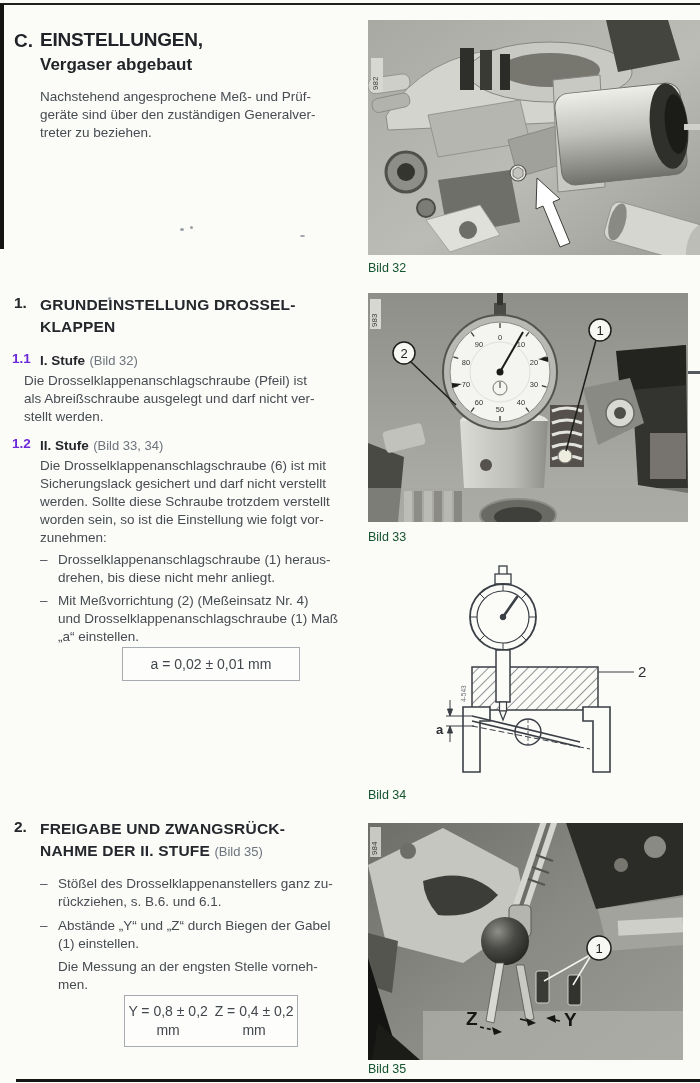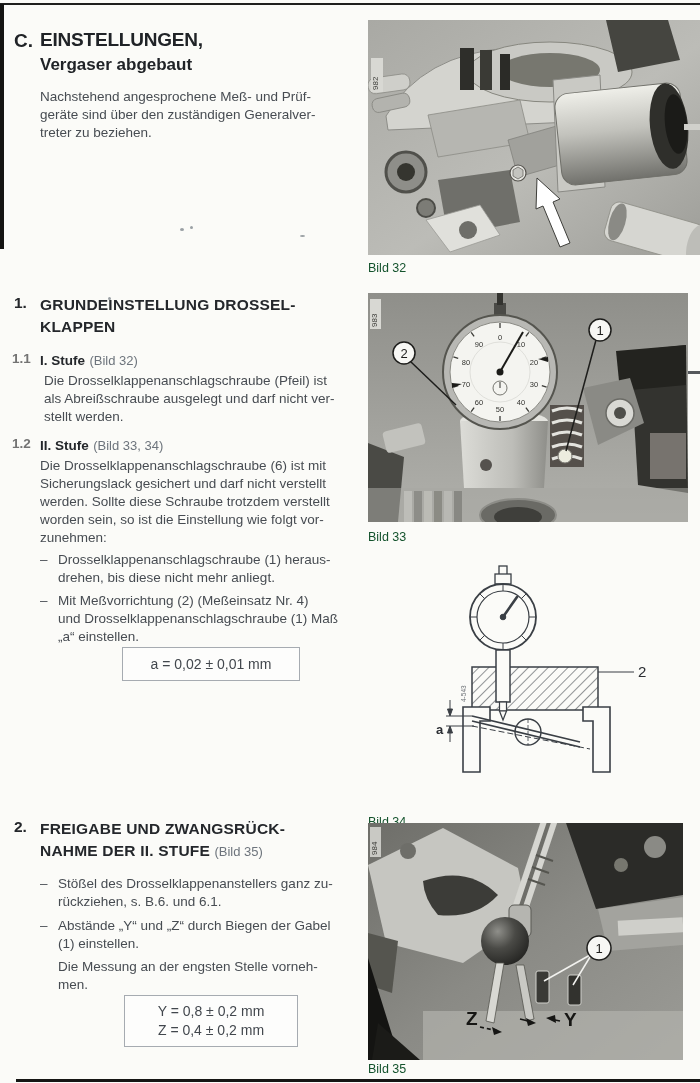--- a/index.html
+++ b/index.html
@@ -16,21 +16,21 @@
   .edge-bottom{left:16px;top:1079px;width:684px;height:3px;background:#161614;}
   .speck{background:#9aa0a4;border-radius:50%;}
   .edge-dash{left:688px;top:371px;width:12px;height:3px;background:#55585c;}
 
   
   .h1num{font-size:19px;font-weight:bold;color:#202327;}
   .h1{font-size:19px;font-weight:bold;color:#202327;letter-spacing:-0.2px;}
   .h1sub{font-size:17px;font-weight:bold;color:#202327;}
   .secnum{font-size:15.5px;font-weight:bold;color:#24272b;}
   .sech{font-size:15.5px;font-weight:bold;color:#24272b;letter-spacing:0.2px;line-height:22px;}
-  .subnum{font-size:13.5px;font-weight:bold;color:#737373;}
+  .subnum{font-size:13.5px;font-weight:bold;color:#6d28d9;}
   .subh{font-size:13.5px;font-weight:bold;color:#24272b;}
   .ref{font-size:13px;font-weight:normal;color:#6d747c;margin-top:26px;}
   .ln{font-size:13.5px;line-height:18px;color:#474c52;white-space:nowrap;}
   .dash{font-size:13.5px;line-height:18px;color:#474c52;}
   .caption{font-size:12.5px;color:#14532d;}
   .specbox{border:1px solid #a6abb1;background:#fdfdfc;text-align:center;color:#42474d;margin-left:24px;}
   .specbox .sp{font-size:14px;line-height:19px;color:#42474d;}
   svg text{font-family:"Liberation Sans",sans-serif;}
 </style>
 </head>
@@ -61,21 +61,21 @@
   <div class="abs" style="left:40px;top:294px;">
     <div class="sech">GRUNDEINSTELLUNG DROSSEL-</div>
     <div class="sech">KLAPPEN</div>
   </div>
 
   <div class="abs subnum" style="left:12px;top:351px;">1.1</div>
   <div class="abs" style="left:40px;top:351px;">
     <span class="subh">I. Stufe</span>
     <span class="ref">(Bild 32)</span>
   </div>
-  <div class="abs" style="left:44px;top:372px;">
+  <div class="abs" style="left:24px;top:372px;">
     <div class="ln">Die Drosselklappenanschlagschraube (Pfeil) ist</div>
     <div class="ln">als Abreißschraube ausgelegt und darf nicht ver-</div>
     <div class="ln">stellt werden.</div>
   </div>
 
   <div class="abs subnum" style="left:12px;top:436px;">1.2</div>
   <div class="abs" style="left:40px;top:436px;">
     <span class="subh">II. Stufe</span>
     <span class="ref">(Bild 33, 34)</span>
   </div>
@@ -123,21 +123,21 @@
   <div class="abs" style="left:58px;top:917px;">
     <div class="ln">Abstände „Y“ und „Z“ durch Biegen der Gabel</div>
     <div class="ln">(1) einstellen.</div>
   </div>
 
   <div class="abs" style="left:58px;top:958px;">
     <div class="ln">Die Messung an der engsten Stelle vorneh-</div>
     <div class="ln">men.</div>
   </div>
 
-  <div class="abs specbox" style="left:100px;top:995px;width:172px;height:50px;display:flex;flex-direction:column;align-items:center;justify-content:center;">
+  <div class="abs specbox" style="left:100px;top:995px;width:172px;height:50px;display:flex;flex-direction:row;align-items:center;justify-content:center;">
     <span class="sp">Y = 0,8 ± 0,2 mm</span>
     <span class="sp">Z = 0,4 ± 0,2 mm</span>
   </div>
 
   <svg class="abs" style="left:368px;top:20px;" width="332" height="235" viewBox="0 0 332 235">
     <defs>
       <linearGradient id="bg32" x1="0" y1="0" x2="1" y2="1">
         <stop offset="0" stop-color="#a9a9a4"></stop>
           <stop offset="0.55" stop-color="#bcbcb7"></stop>
           <stop offset="1" stop-color="#9d9d98"></stop>
@@ -333,21 +333,21 @@
       <polygon points="82,166 79.5,159 84.5,159" fill="#3a3f45"></polygon>
       <polygon points="82,176 79.5,183 84.5,183" fill="#3a3f45"></polygon>
     </g>
     <text x="68" y="184" font-size="13" font-weight="bold" fill="#2b2e33">a</text>
     <g>
       <line x1="230" y1="122" x2="266" y2="122" stroke="#3a3f45" stroke-width="1.2"></line>
       <text x="270" y="127" font-size="15" fill="#2b2e33">2</text>
     </g>
     <text x="98" y="152" transform="rotate(-90 98 152)" font-size="6.5" fill="#6a6f74">4-543</text>
   </svg>
-  <div class="abs caption" style="left:368px;top:788px;margin-top:27px;">Bild 34</div>
+  <div class="abs caption" style="left:368px;top:788px;">Bild 34</div>
 
   <svg class="abs" style="left:368px;top:823px;" width="315" height="237" viewBox="0 0 315 237">
     <defs>
       <linearGradient id="bg35" x1="0" y1="0" x2="1" y2="1">
         <stop offset="0" stop-color="#6e6e69"></stop>
           <stop offset="0.5" stop-color="#8a8a85"></stop>
           <stop offset="1" stop-color="#9b9b96"></stop>
       </linearGradient>
       <radialGradient id="ball35" cx="0.35" cy="0.3" r="0.9">
         <stop offset="0" stop-color="#8f8f8a"></stop>

